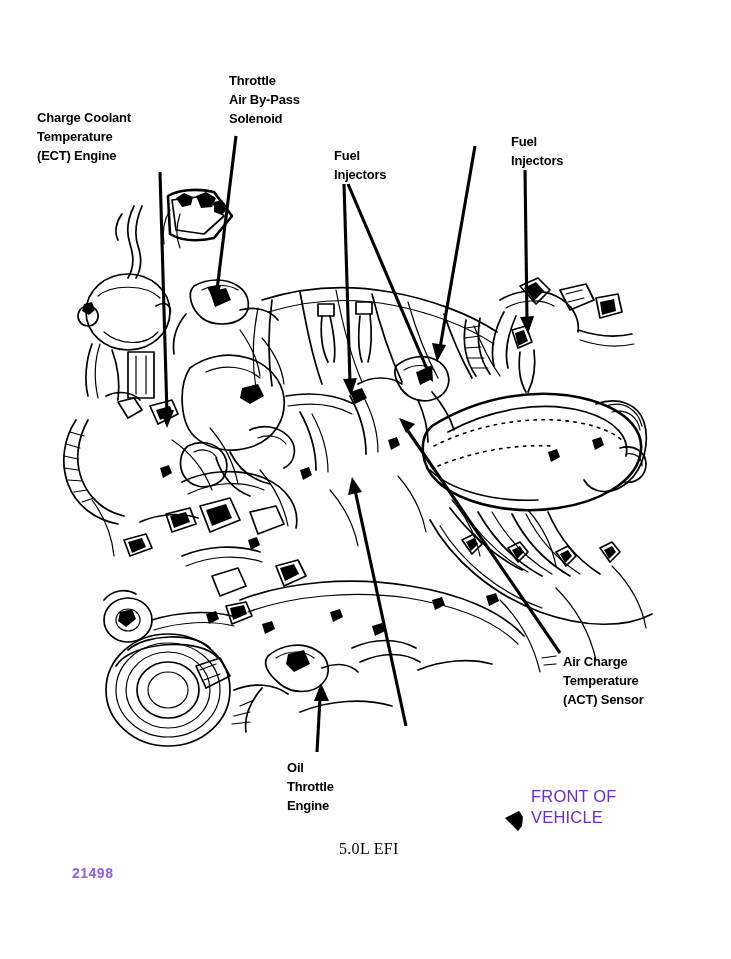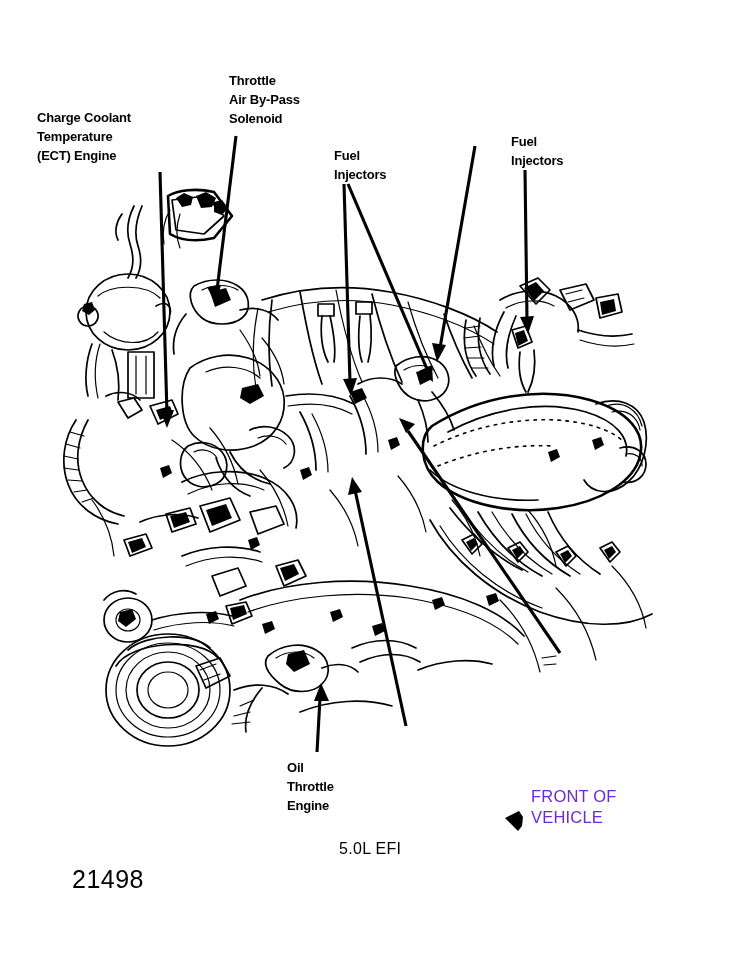--- a/index.html
+++ b/index.html
@@ -29,32 +29,32 @@
     font-family: "Liberation Sans", sans-serif;
     font-size: 13px;
     font-weight: 700;
     line-height: 19px;
     letter-spacing: -0.2px;
     white-space: pre;
   }
   .caption {
     position: absolute;
     color: #000000;
-    font-family: Liberation Sans, sans-serif;
+    font-family: Liberation Serif, serif;
     font-size: 16px;
     font-weight: 400;
     letter-spacing: 0.3px;
     white-space: pre;
   }
   .fignum {
     position: absolute;
-    color: #000000;
+    color: #8b5cf6;
     font-family: "Liberation Sans", sans-serif;
-    font-size: 25px;
-    font-weight: 400;
+    font-size: 14px;
+    font-weight: 700;
     letter-spacing: 0.5px;
     white-space: pre;
   }
   .frontof {
     position: absolute;
     color: #6d28d9;
     font-family: "Liberation Sans", sans-serif;
     font-size: 16.5px;
     font-weight: 400;
     line-height: 21px;
@@ -405,20 +405,23 @@
 <span>Air By-Pass</span>
 <span>Solenoid</span></div>
 
   <div class="callout l-fi1"><span>Fuel</span>
 <span>Injectors</span></div>
 
 
   <div class="callout l-fi2"><span>Fuel</span>
 <span>Injectors</span></div>
 
+  <div class="callout l-act"><span>Air Charge</span>
+<span>Temperature</span>
+<span>(ACT) Sensor</span></div>
 
 
   <div class="callout l-oil"><span>Oil</span>
 <span>Throttle</span>
 <span>Engine</span></div>
 
   <div class="frontof c-front"><span>FRONT OF</span>
 <span>VEHICLE</span></div>
 
   <div class="caption c-engine">5.0L EFI</div>

